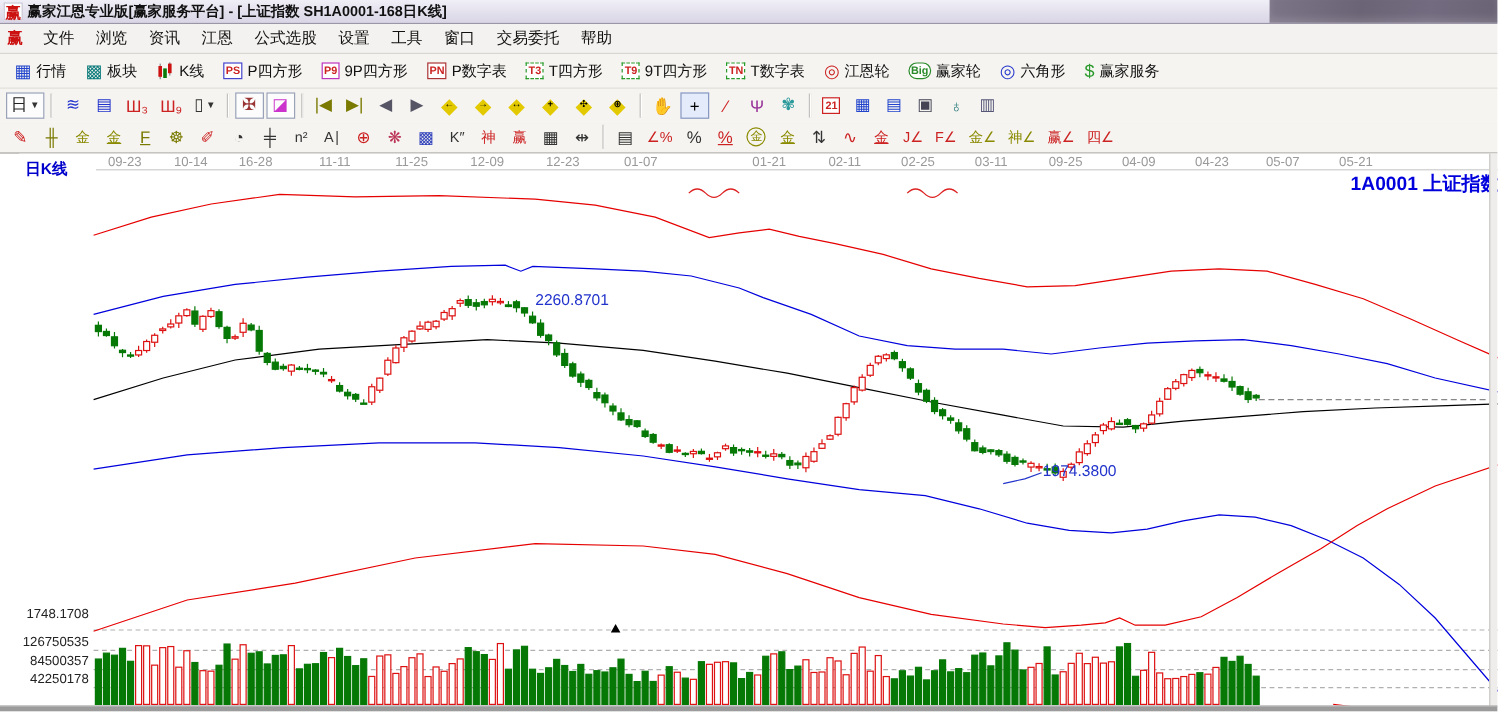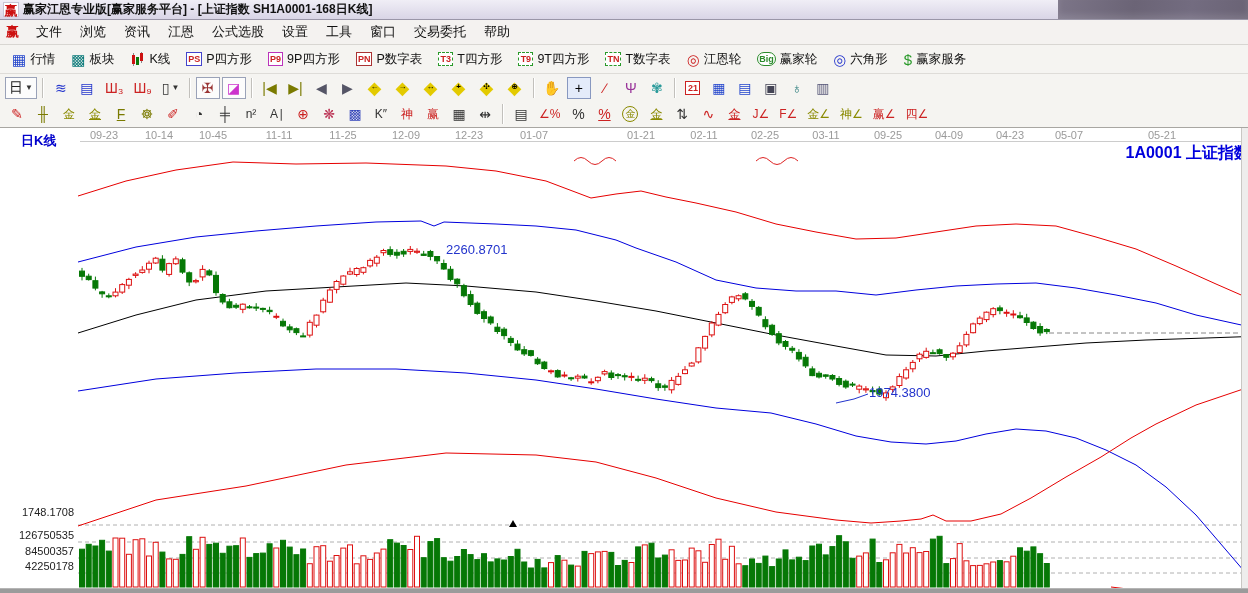--- a/index.html
+++ b/index.html
@@ -389,35 +389,35 @@
     <button class="ibtn">
       <span class="g-sm" style="color: rgb(204, 34, 34);">四∠</span>
     </button>
   </div>
 
 <div class="chart">
   <span class="kline-label">日K线</span>
   <div id="dateAxis">
       <span class="date-tick" style="left: 88px;">09-23</span>
       <span class="date-tick" style="left: 143px;">10-14</span>
-      <span class="date-tick" style="left: 197px;">10-45</span>
+      <span class="date-tick" style="left: 197px;">16-28</span>
       <span class="date-tick" style="left: 263px;">11-11</span>
       <span class="date-tick" style="left: 327px;">11-25</span>
       <span class="date-tick" style="left: 390px;">12-09</span>
       <span class="date-tick" style="left: 453px;">12-23</span>
       <span class="date-tick" style="left: 518px;">01-07</span>
       <span class="date-tick" style="left: 625px;">01-21</span>
       <span class="date-tick" style="left: 688px;">02-11</span>
       <span class="date-tick" style="left: 749px;">02-25</span>
       <span class="date-tick" style="left: 810px;">03-11</span>
       <span class="date-tick" style="left: 872px;">09-25</span>
       <span class="date-tick" style="left: 933px;">04-09</span>
       <span class="date-tick" style="left: 994px;">04-23</span>
       <span class="date-tick" style="left: 1053px;">05-07</span>
-      <span class="date-tick" style="left: 1114px; margin-left: 32px;">05-21</span>
+      <span class="date-tick" style="left: 1114px;">05-21</span>
     </div>
   <div class="hdr-sep"></div>
   <span class="symbol-label">1A0001  上证指数</span>
   <svg id="chartSvg" width="1248" height="460" viewBox="0 0 1248 460">
       <line x1="62" x2="1240" y1="397" y2="397" stroke="#b0b0b0" stroke-width="1" stroke-dasharray="4 3"></line>
       <line x1="62" x2="1240" y1="414" y2="414" stroke="#b0b0b0" stroke-width="1" stroke-dasharray="4 3"></line>
       <line x1="62" x2="1240" y1="430" y2="430" stroke="#b0b0b0" stroke-width="1" stroke-dasharray="4 3"></line>
       <line x1="62" x2="1240" y1="445" y2="445" stroke="#b0b0b0" stroke-width="1" stroke-dasharray="4 3"></line>
       <polyline points="62,68 110,53 160,42 217,34 280,36 350,35 430,38 480,43 530,53 575,70 600,66 625,63 650,69 680,75 720,84 760,96 800,104 840,111 880,110 920,104 960,98 1000,96 1040,98 1080,109 1120,121 1160,138 1200,156 1248,177" fill="none" stroke="#e60000" stroke-width="1"></polyline>
       <polyline points="62,134 120,119 180,109 240,103 300,98 360,94 405,93 418,98 428,94 480,96 520,98 560,102 600,112 620,120 660,134 700,152 740,160 780,163 820,163 860,167 900,162 940,158 980,156 1020,155 1060,160 1100,167 1140,175 1180,187 1248,202" fill="none" stroke="#0000dd" stroke-width="1"></polyline>

